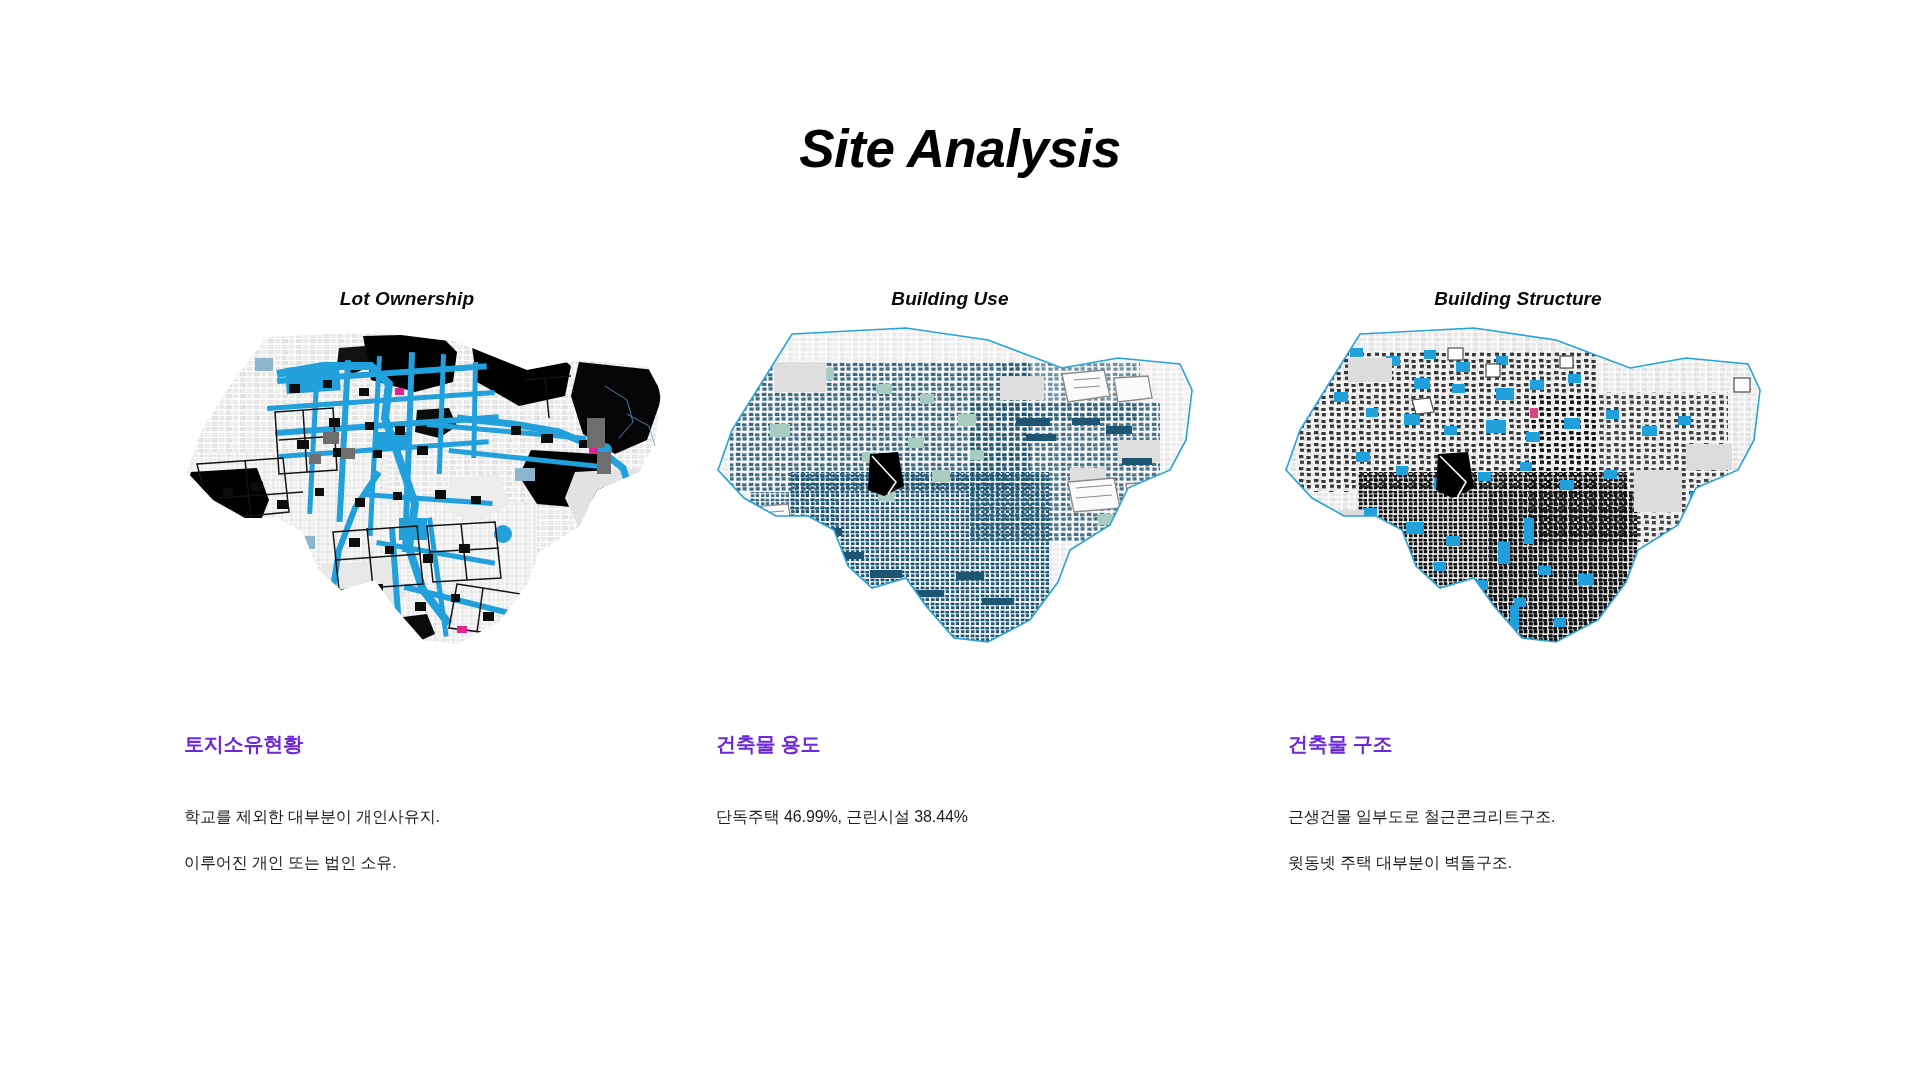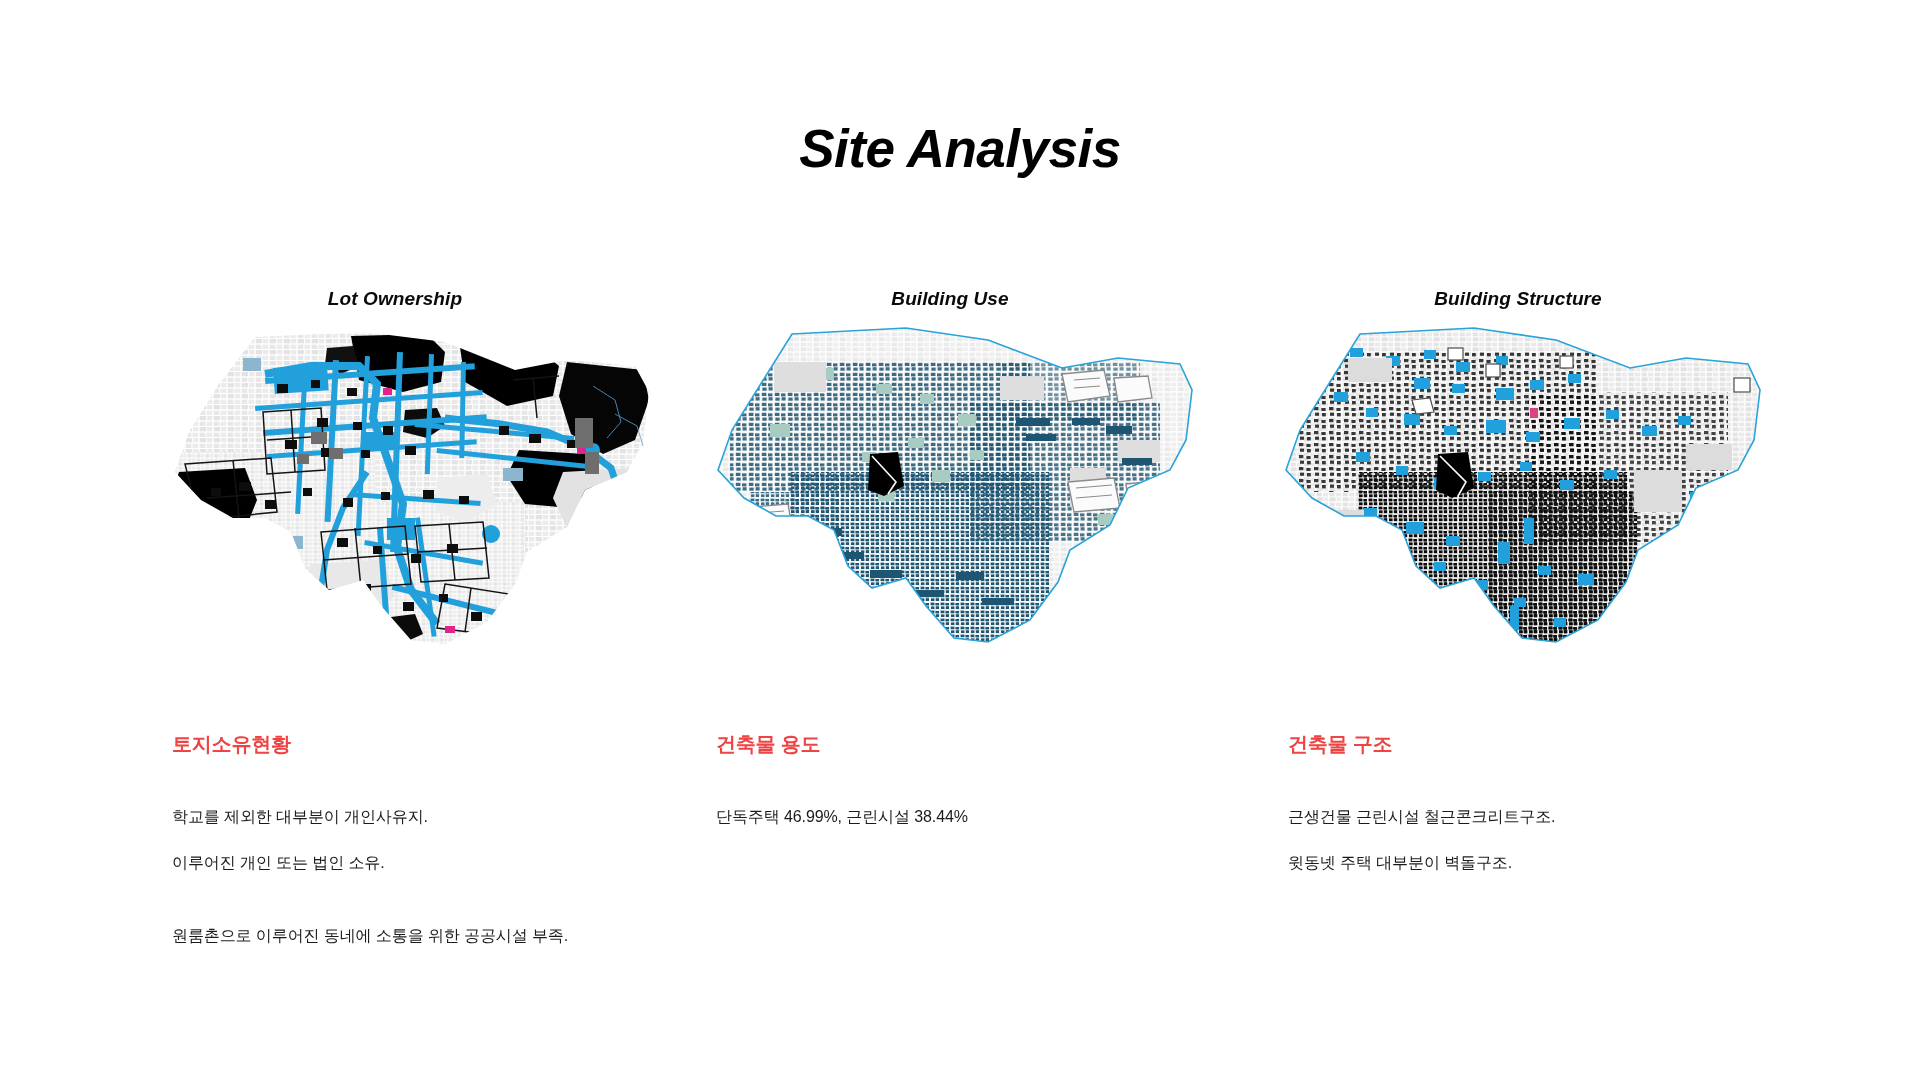--- a/index.html
+++ b/index.html
@@ -40,21 +40,21 @@
     left: 0;
     width: 1920px;
     height: 720px;
   }
   .col {
     position: absolute;
     top: 0;
     width: 560px;
     height: 720px;
   }
-  .col-0 { left: 115px; }
+  .col-0 { left: 127px; }
   .col-1 { left: 670px; }
   .col-2 { left: 1238px; }
 
   .col-head {
     height: 34px;
     text-align: center;
     font-size: 19px;
     font-weight: 800;
     font-style: italic;
     letter-spacing: 0.1px;
@@ -75,21 +75,21 @@
   }
   .caption-block {
     position: absolute;
     top: 450px;
     left: 0;
     width: 560px;
   }
   .cap-title {
     font-size: 20px;
     font-weight: 700;
-    color: #ef4444;
+    color: #6d28d9;
     line-height: 1.2;
     margin: 0 0 48px 0;
     letter-spacing: -0.2px;
   }
   .cap-line {
     font-size: 16px;
     font-weight: 400;
     color: #1b1b1b;
     line-height: 1.65;
     letter-spacing: -0.1px;
@@ -280,21 +280,20 @@
             <path d="M500 92 L522 104 L528 124"></path>
           </g>
         </svg>
       </div>
 
       <div class="caption-block">
         <div class="cap-title">토지소유현황</div>
         <div class="cap-line">학교를 제외한 대부분이 개인사유지.</div>
         <div class="cap-line">이루어진 개인 또는 법인 소유.</div>
         <div class="cap-gap"></div>
-        <div class="cap-line">원룸촌으로 이루어진 동네에 소통을 위한 공공시설 부족.</div>
       </div>
     </div>
 
     <div class="col col-1">
       <div class="col-head">Building Use</div>
 
       <div class="map-box">
         <svg viewBox="0 0 560 330" xmlns="http://www.w3.org/2000/svg">
           <defs>
             <clipPath id="clipB">
@@ -517,19 +516,19 @@
 
           <path d="M122 12 L236 6 L318 18 L392 46 L448 36 L510 42 L522 68 L516 118 L500 148
                    L458 166 L440 203 L400 228 L388 260 L360 298 L318 320 L284 316 L256 284
                    L236 256 L202 266 L178 244 L164 208 L138 194 L106 194 L74 176 L48 148
                    L62 108 L92 60 Z" stroke="#29a3d9" stroke-width="1.6" fill="none"></path>
         </svg>
       </div>
 
       <div class="caption-block">
         <div class="cap-title">건축물 구조</div>
-        <div class="cap-line">근생건물 근린시설 철근콘크리트구조.</div>
+        <div class="cap-line">근생건물 일부도로 철근콘크리트구조.</div>
         <div class="cap-line">윗동넷 주택 대부분이 벽돌구조.</div>
       </div>
     </div>
 
   </div>
 </div>
 
 </body></html>

